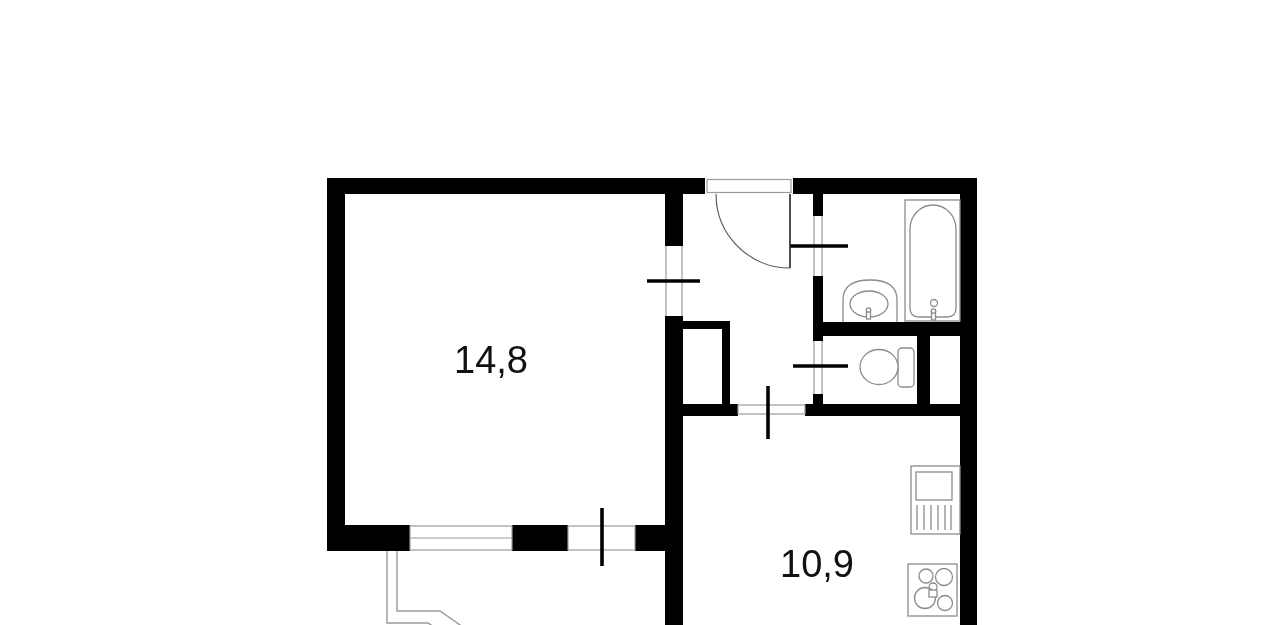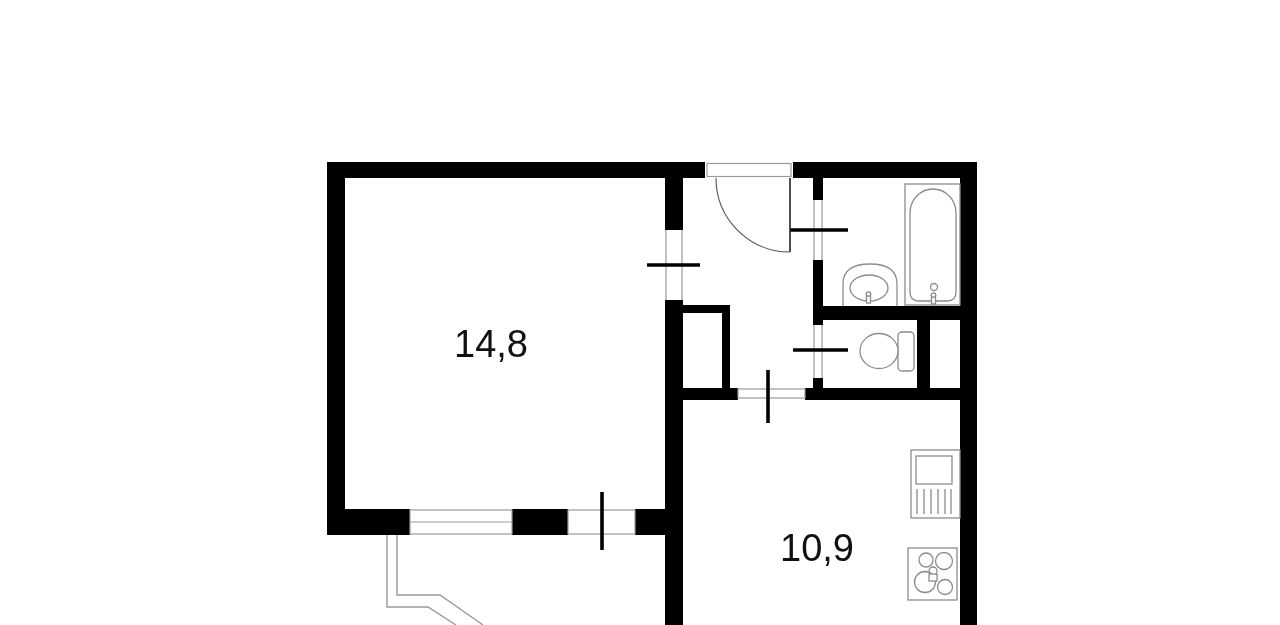--- a/index.html
+++ b/index.html
@@ -9,20 +9,21 @@
     height: 625px;
     background: #ffffff;
     overflow: hidden;
     font-family: "Liberation Sans", sans-serif;
   }
   #plan-wrap {
     position: relative;
     width: 1280px;
     height: 441px;
     background: #3b82f6;
+    margin-top: 16px;
   }
   svg { display: block; }
   .wall { fill: #000000; stroke: none; }
   .opening { fill: #ffffff; stroke: #9b9b9b; stroke-width: 1.2; }
   .opening-line { stroke: #9b9b9b; stroke-width: 1.2; fill: none; }
   .tick { stroke: #000000; stroke-width: 3.6; fill: none; }
   .fixture { stroke: #8c8c8c; stroke-width: 1.3; fill: #ffffff; }
   .fixture-nf { stroke: #8c8c8c; stroke-width: 1.3; fill: none; }
   .door-leaf { stroke: #222222; stroke-width: 1.6; fill: none; }
   .door-arc { stroke: #555555; stroke-width: 1.1; fill: none; }

